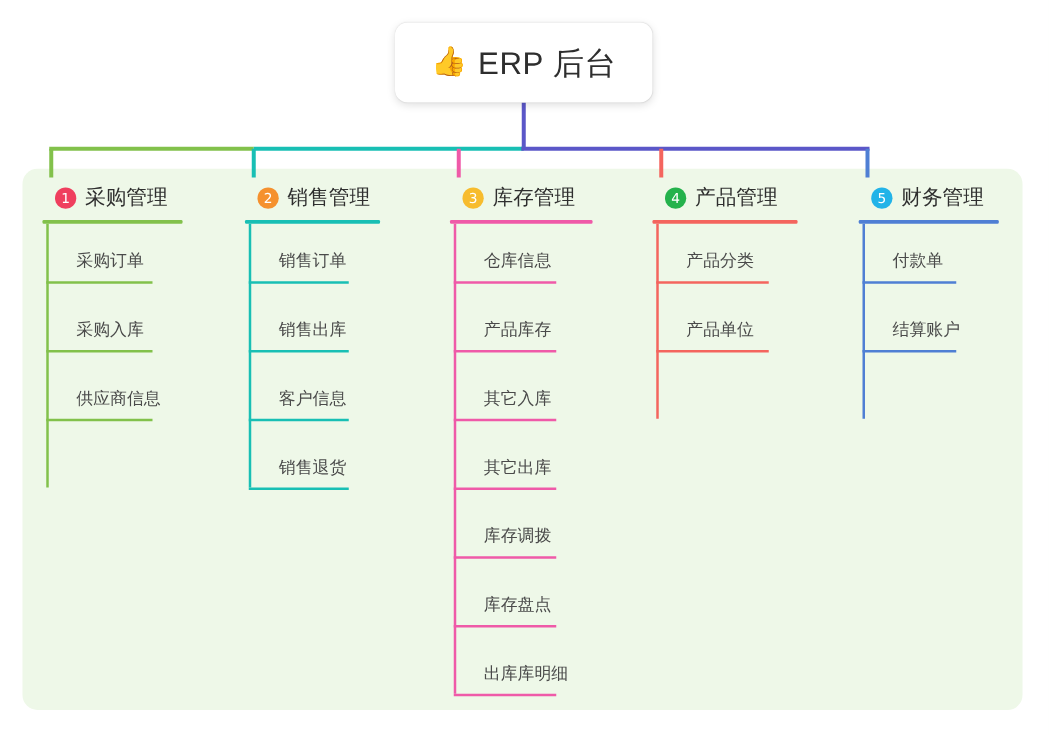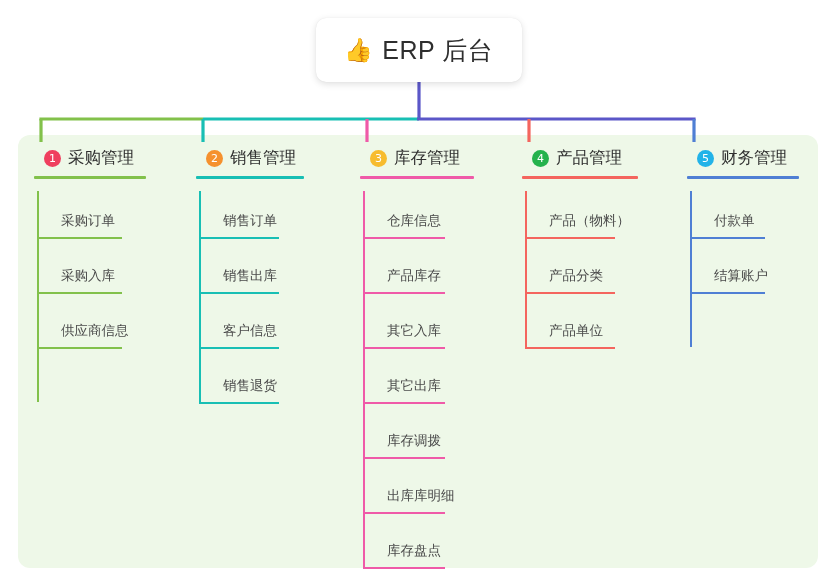--- a/index.html
+++ b/index.html
@@ -108,21 +108,21 @@
     color: #2f2f2f;
     white-space: nowrap;
   }
   .col-rule {
     height: 3px;
     border-radius: 1px;
     margin-top: 5px;
   }
   .col-body {
     position: relative;
-    margin-top: 12px;
+    margin-top: 0px;
   }
   .col-spine {
     position: absolute;
     left: 3px;
     top: 0;
     width: 2px;
   }
   .item {
     position: relative;
     height: 55px;
@@ -237,42 +237,38 @@
         </div>
         <div class="item">
           <span class="item-label">其它出库</span>
           <div class="item-rule" style="background: rgb(239, 90, 168); width: 82px;"></div>
         </div>
         <div class="item">
           <span class="item-label">库存调拨</span>
           <div class="item-rule" style="background: rgb(239, 90, 168); width: 82px;"></div>
         </div>
         <div class="item">
+          <span class="item-label">库存盘点</span>
+          <div class="item-rule" style="background: rgb(239, 90, 168); width: 82px;"></div>
+        </div>
+        <div class="item">
           <span class="item-label">出库库明细</span>
-          <div class="item-rule" style="background: rgb(239, 90, 168); width: 82px;"></div>
-        </div>
-        <div class="item">
-          <span class="item-label">库存盘点</span>
           <div class="item-rule" style="background: rgb(239, 90, 168); width: 82px;"></div>
         </div>
       </div>
     </div>
     <div class="column" style="left: 522px; width: 120px;">
       <div class="col-header">
         <span class="badge" style="background: rgb(36, 178, 76);">4</span>
         <span class="col-title">产品管理</span>
       </div>
       <div class="col-rule" style="background: rgb(244, 101, 94); width: 116px;"></div>
       <div class="col-body">
         <div class="col-spine" style="background: rgb(244, 101, 94); height: 156px;"></div>
         <div class="item">
-          <span class="item-label">产品（物料）</span>
-          <div class="item-rule" style="background: rgb(244, 101, 94); width: 90px;"></div>
-        </div>
-        <div class="item">
           <span class="item-label">产品分类</span>
           <div class="item-rule" style="background: rgb(244, 101, 94); width: 90px;"></div>
         </div>
         <div class="item">
           <span class="item-label">产品单位</span>
           <div class="item-rule" style="background: rgb(244, 101, 94); width: 90px;"></div>
         </div>
       </div>
     </div>
     <div class="column" style="left: 687px; width: 112px;">

